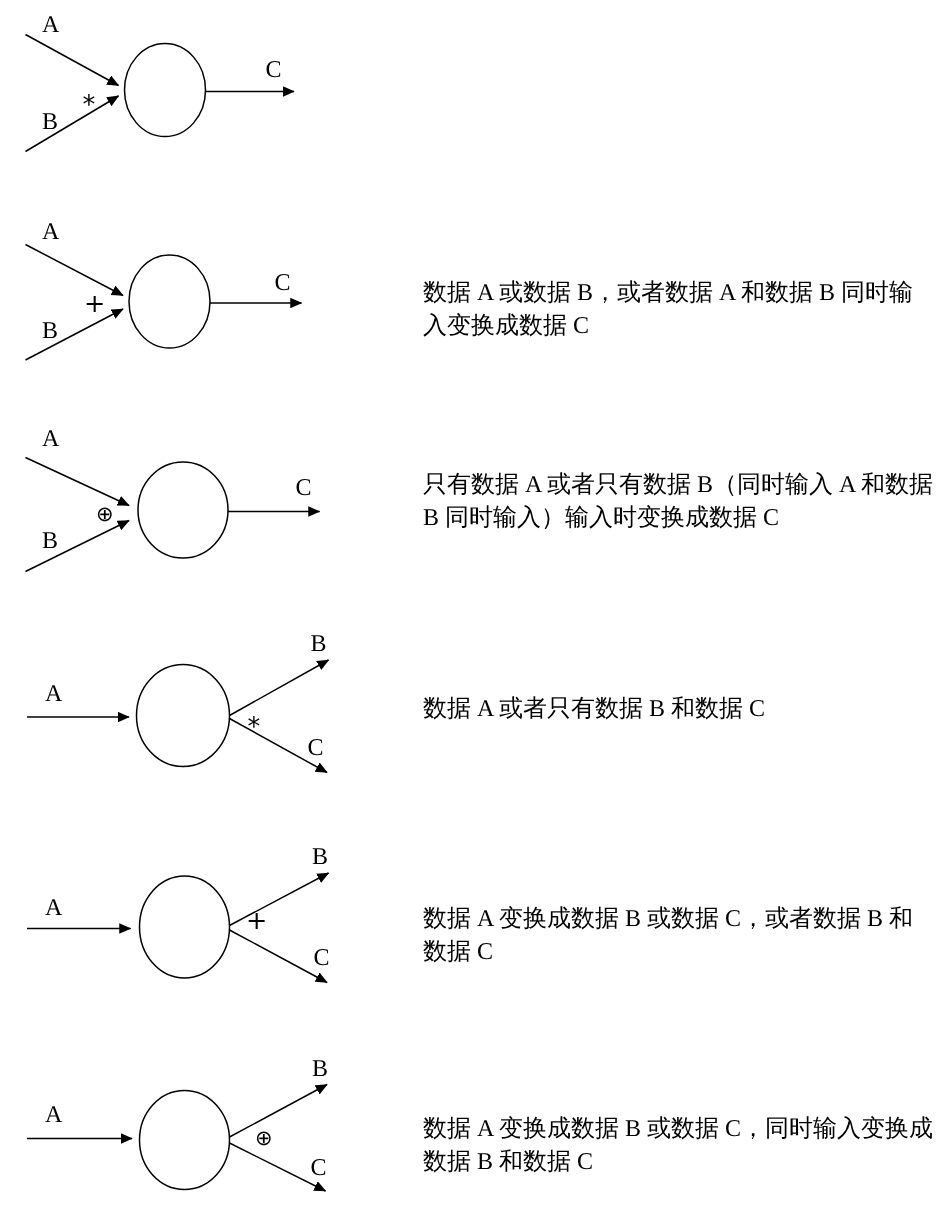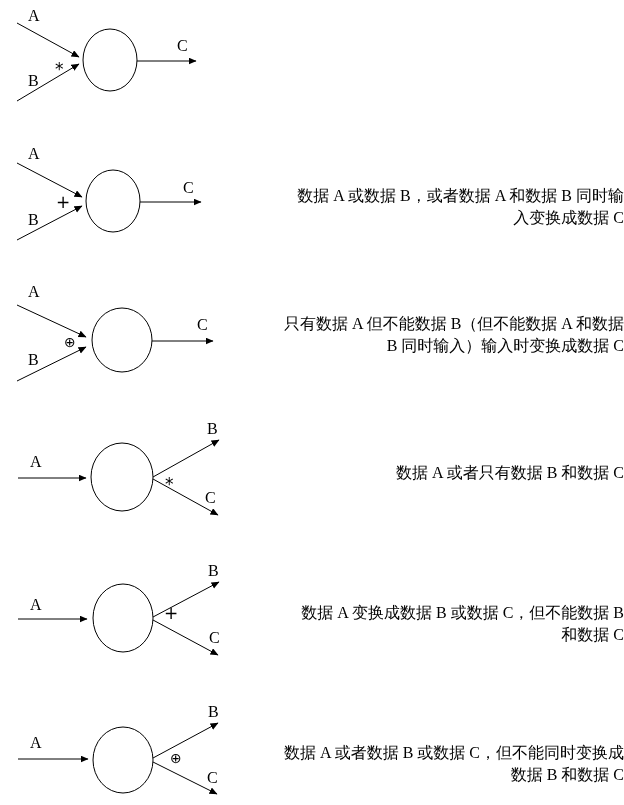--- a/index.html
+++ b/index.html
@@ -35,21 +35,21 @@
     fill: #000000;
   }
   .desc {
     position: absolute;
     left: 282px;
     width: 342px;
     font-family: "Liberation Serif", "DejaVu Serif", serif;
     font-size: 16px;
     line-height: 22px;
     color: #000000;
-    text-align: right;
+    text-align: left;
   }
 </style>
 </head>
 <body>
 
 <div class="canvas">
 
   <svg class="diagram-layer" width="624" height="805" viewBox="0 0 624 805">
     <defs>
       <marker id="ah" markerUnits="userSpaceOnUse" markerWidth="10" markerHeight="9" refX="7.5" refY="3.5" orient="auto">
@@ -118,18 +118,18 @@
       <ellipse class="shape" cx="123" cy="760" rx="30" ry="33"></ellipse>
       <line class="shape" x1="153" y1="758" x2="218" y2="723" marker-end="url(#ah)"></line>
       <line class="shape" x1="153" y1="762" x2="217" y2="794" marker-end="url(#ah)"></line>
       <text class="op" x="170" y="763" font-size="14">⊕</text>
       <text class="lbl" x="208" y="717">B</text>
       <text class="lbl" x="207" y="783">C</text>
     </g>
   </svg>
 
   <div class="desc" style="top:185px">数据 A 或数据 B，或者数据 A 和数据 B 同时输入变换成数据 C</div>
-  <div class="desc" style="top:313px">只有数据 A 但不能数据 B（但不能数据 A 和数据 B 同时输入）输入时变换成数据 C</div>
+  <div class="desc" style="top:313px">只有数据 A 或者只有数据 B（同时输入 A 和数据 B 同时输入）输入时变换成数据 C</div>
   <div class="desc" style="top:462px">数据 A 或者只有数据 B 和数据 C</div>
-  <div class="desc" style="top:602px">数据 A 变换成数据 B 或数据 C，但不能数据 B 和数据 C</div>
-  <div class="desc" style="top:742px">数据 A 或者数据 B 或数据 C，但不能同时变换成数据 B 和数据 C</div>
+  <div class="desc" style="top:602px">数据 A 变换成数据 B 或数据 C，或者数据 B 和数据 C</div>
+  <div class="desc" style="top:742px">数据 A 变换成数据 B 或数据 C，同时输入变换成数据 B 和数据 C</div>
 
 </div>
 
 </body></html>

